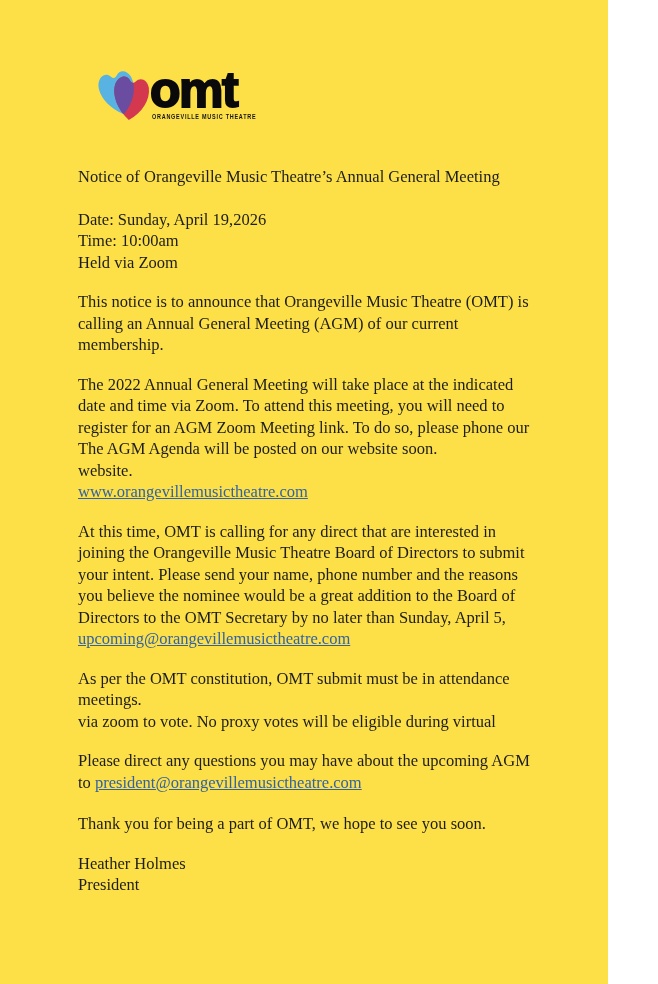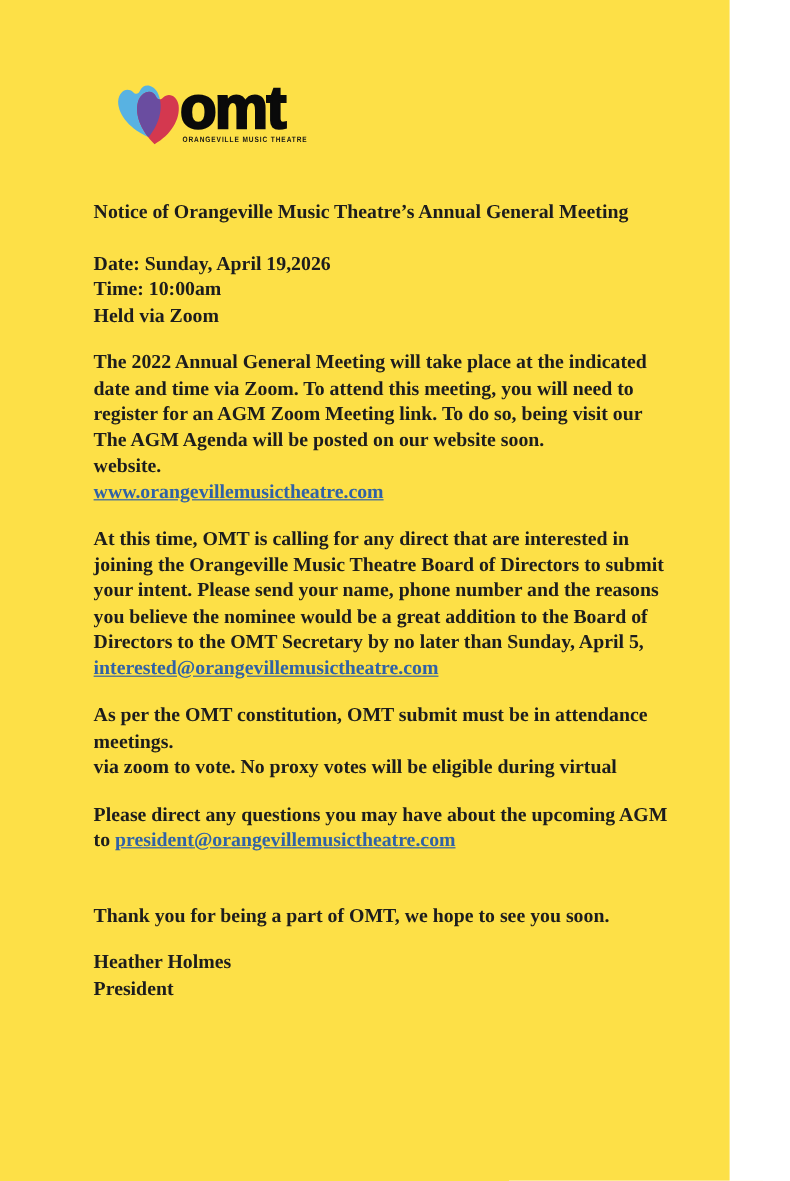--- a/index.html
+++ b/index.html
@@ -58,23 +58,23 @@
 
   
   .letter {
     position: absolute;
     left: 78px;
     top: 166px;
     width: 540px;
     font-size: 16.5px;
     line-height: 21.5px;
   }
-  .para { margin: 0 0 18px 0; font-weight: bold; }
+  .para { margin: 0 0 18px 0; }
   .para-title { margin-bottom: 21px; }
-  .para-thanks { margin-top: 41px; }
+  .para-thanks { margin-top: 20px; }
   .line { white-space: nowrap; }
   .link {
     color: #3162a6;
     text-decoration: underline;
     cursor: pointer;
   }
 </style>
 </head>
 <body>
 
@@ -101,37 +101,42 @@
   <main class="letter">
 
     <div class="para para-title line">Notice of Orangeville Music Theatre’s Annual General Meeting</div>
 
     <div class="para">
       <div class="line">Date: Sunday, April 19,2026</div>
       <div class="line">Time: 10:00am</div>
       <div class="line">Held via Zoom</div>
     </div>
 
+    <div class="para">
+      <div class="line">This notice is to announce that Orangeville Music Theatre (OMT) is</div>
+      <div class="line">calling an Annual General Meeting (AGM) of our current</div>
+      <div class="line">membership.</div>
+    </div>
 
     <div class="para">
       <div class="line">The 2022 Annual General Meeting will take place at the indicated</div>
       <div class="line">date and time via Zoom. To attend this meeting, you will need to</div>
-      <div class="line">register for an AGM Zoom Meeting link. To do so, being visit our</div>
+      <div class="line">register for an AGM Zoom Meeting link. To do so, please phone our</div>
       <div class="line">The AGM Agenda will be posted on our website soon.</div>
       <div class="line">website.</div>
       <div class="line"><a class="link">www.orangevillemusictheatre.com</a></div>
     </div>
 
     <div class="para">
       <div class="line">At this time, OMT is calling for any direct that are interested in</div>
       <div class="line">joining the Orangeville Music Theatre Board of Directors to submit</div>
       <div class="line">your intent. Please send your name, phone number and the reasons</div>
       <div class="line">you believe the nominee would be a great addition to the Board of</div>
       <div class="line">Directors to the OMT Secretary by no later than Sunday, April 5,</div>
-      <div class="line"><a class="link">interested@orangevillemusictheatre.com</a></div>
+      <div class="line"><a class="link">upcoming@orangevillemusictheatre.com</a></div>
     </div>
 
     <div class="para">
       <div class="line">As per the OMT constitution, OMT submit must be in attendance</div>
       <div class="line">meetings.</div>
       <div class="line">via zoom to vote. No proxy votes will be eligible during virtual</div>
     </div>
 
     <div class="para">
       <div class="line">Please direct any questions you may have about the upcoming AGM</div>

